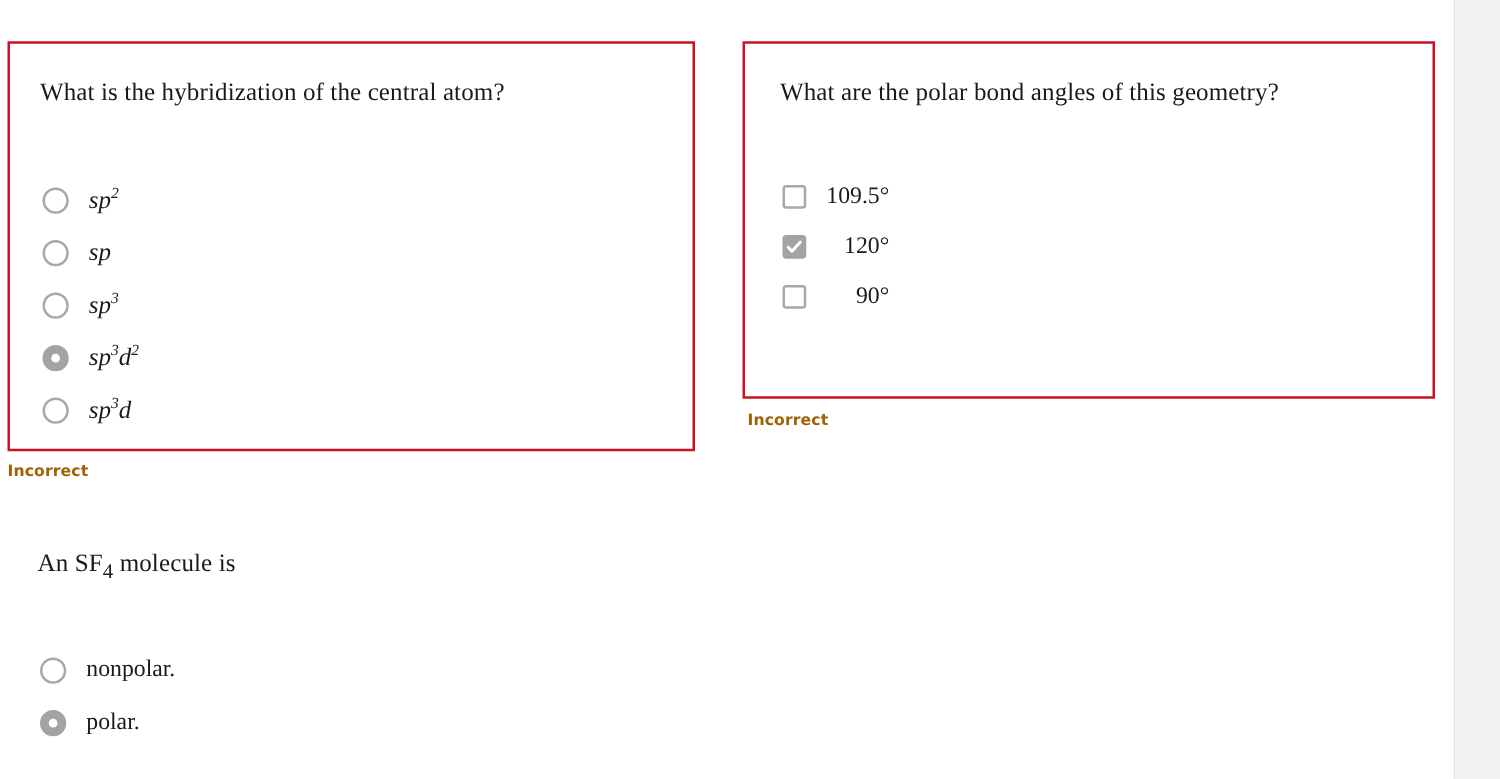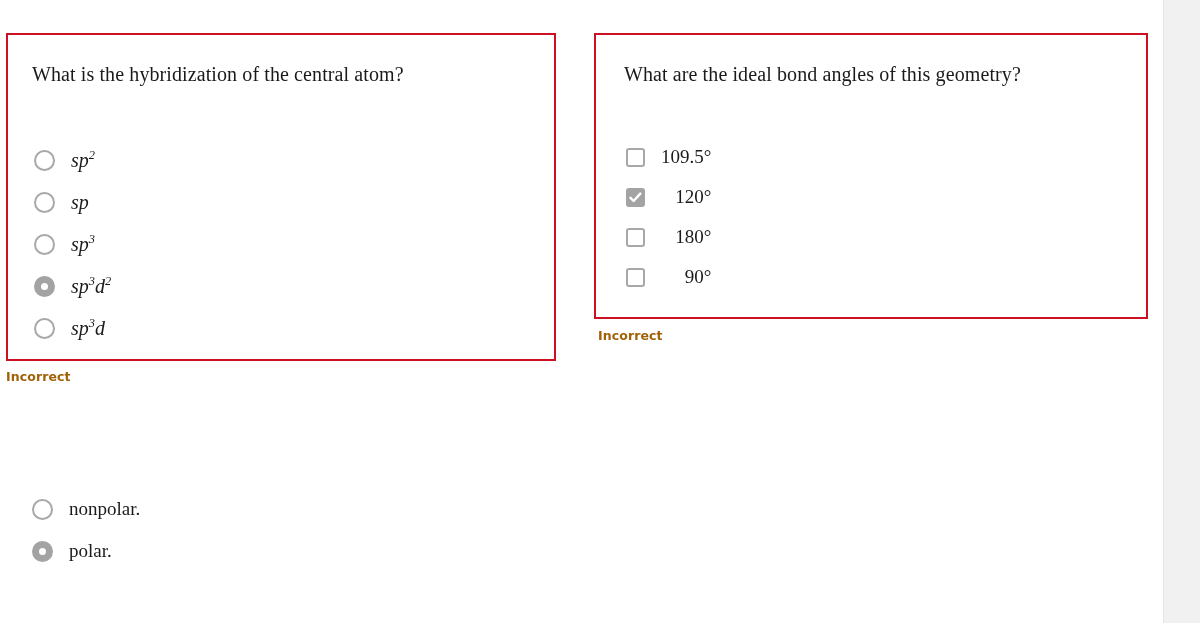--- a/index.html
+++ b/index.html
@@ -182,53 +182,48 @@
     </div>
     <div class="opt">
       <span class="radio"></span>
       <span class="opt-label math">sp<sup>3</sup>d</span>
     </div>
   </div>
 </div>
 <div class="feedback fb-left">Incorrect</div>
 
 <div class="qcard right">
-  <div class="qtext">What are the ideal bond angles of this geometry?</div>
+  <div class="qtext">What are the polar bond angles of this geometry?</div>
   <div class="options">
     <div class="opt">
       <span class="checkbox">
         
       </span>
       <span class="opt-label">109.5°</span>
     </div>
     <div class="opt">
       <span class="checkbox checked">
         <svg width="13" height="13" viewBox="0 0 13 13">
             <path d="M1.5 6.8 L4.6 10 L11.3 2.6" fill="none" stroke="#ffffff" stroke-width="2.4" stroke-linecap="round" stroke-linejoin="round"></path>
           </svg>
       </span>
       <span class="opt-label">120°</span>
     </div>
     <div class="opt">
       <span class="checkbox">
         
       </span>
-      <span class="opt-label">180°</span>
-    </div>
-    <div class="opt">
-      <span class="checkbox">
-        
-      </span>
       <span class="opt-label">90°</span>
     </div>
   </div>
 </div>
 <div class="feedback fb-right">Incorrect</div>
 
 <div class="qblock">
+  <div class="qtext">An SF<sub>4</sub> molecule is</div>
   <div class="options">
     <div class="opt">
       <span class="radio"></span>
       <span class="opt-label">nonpolar.</span>
     </div>
     <div class="opt">
       <span class="radio checked"></span>
       <span class="opt-label">polar.</span>
     </div>
   </div>

